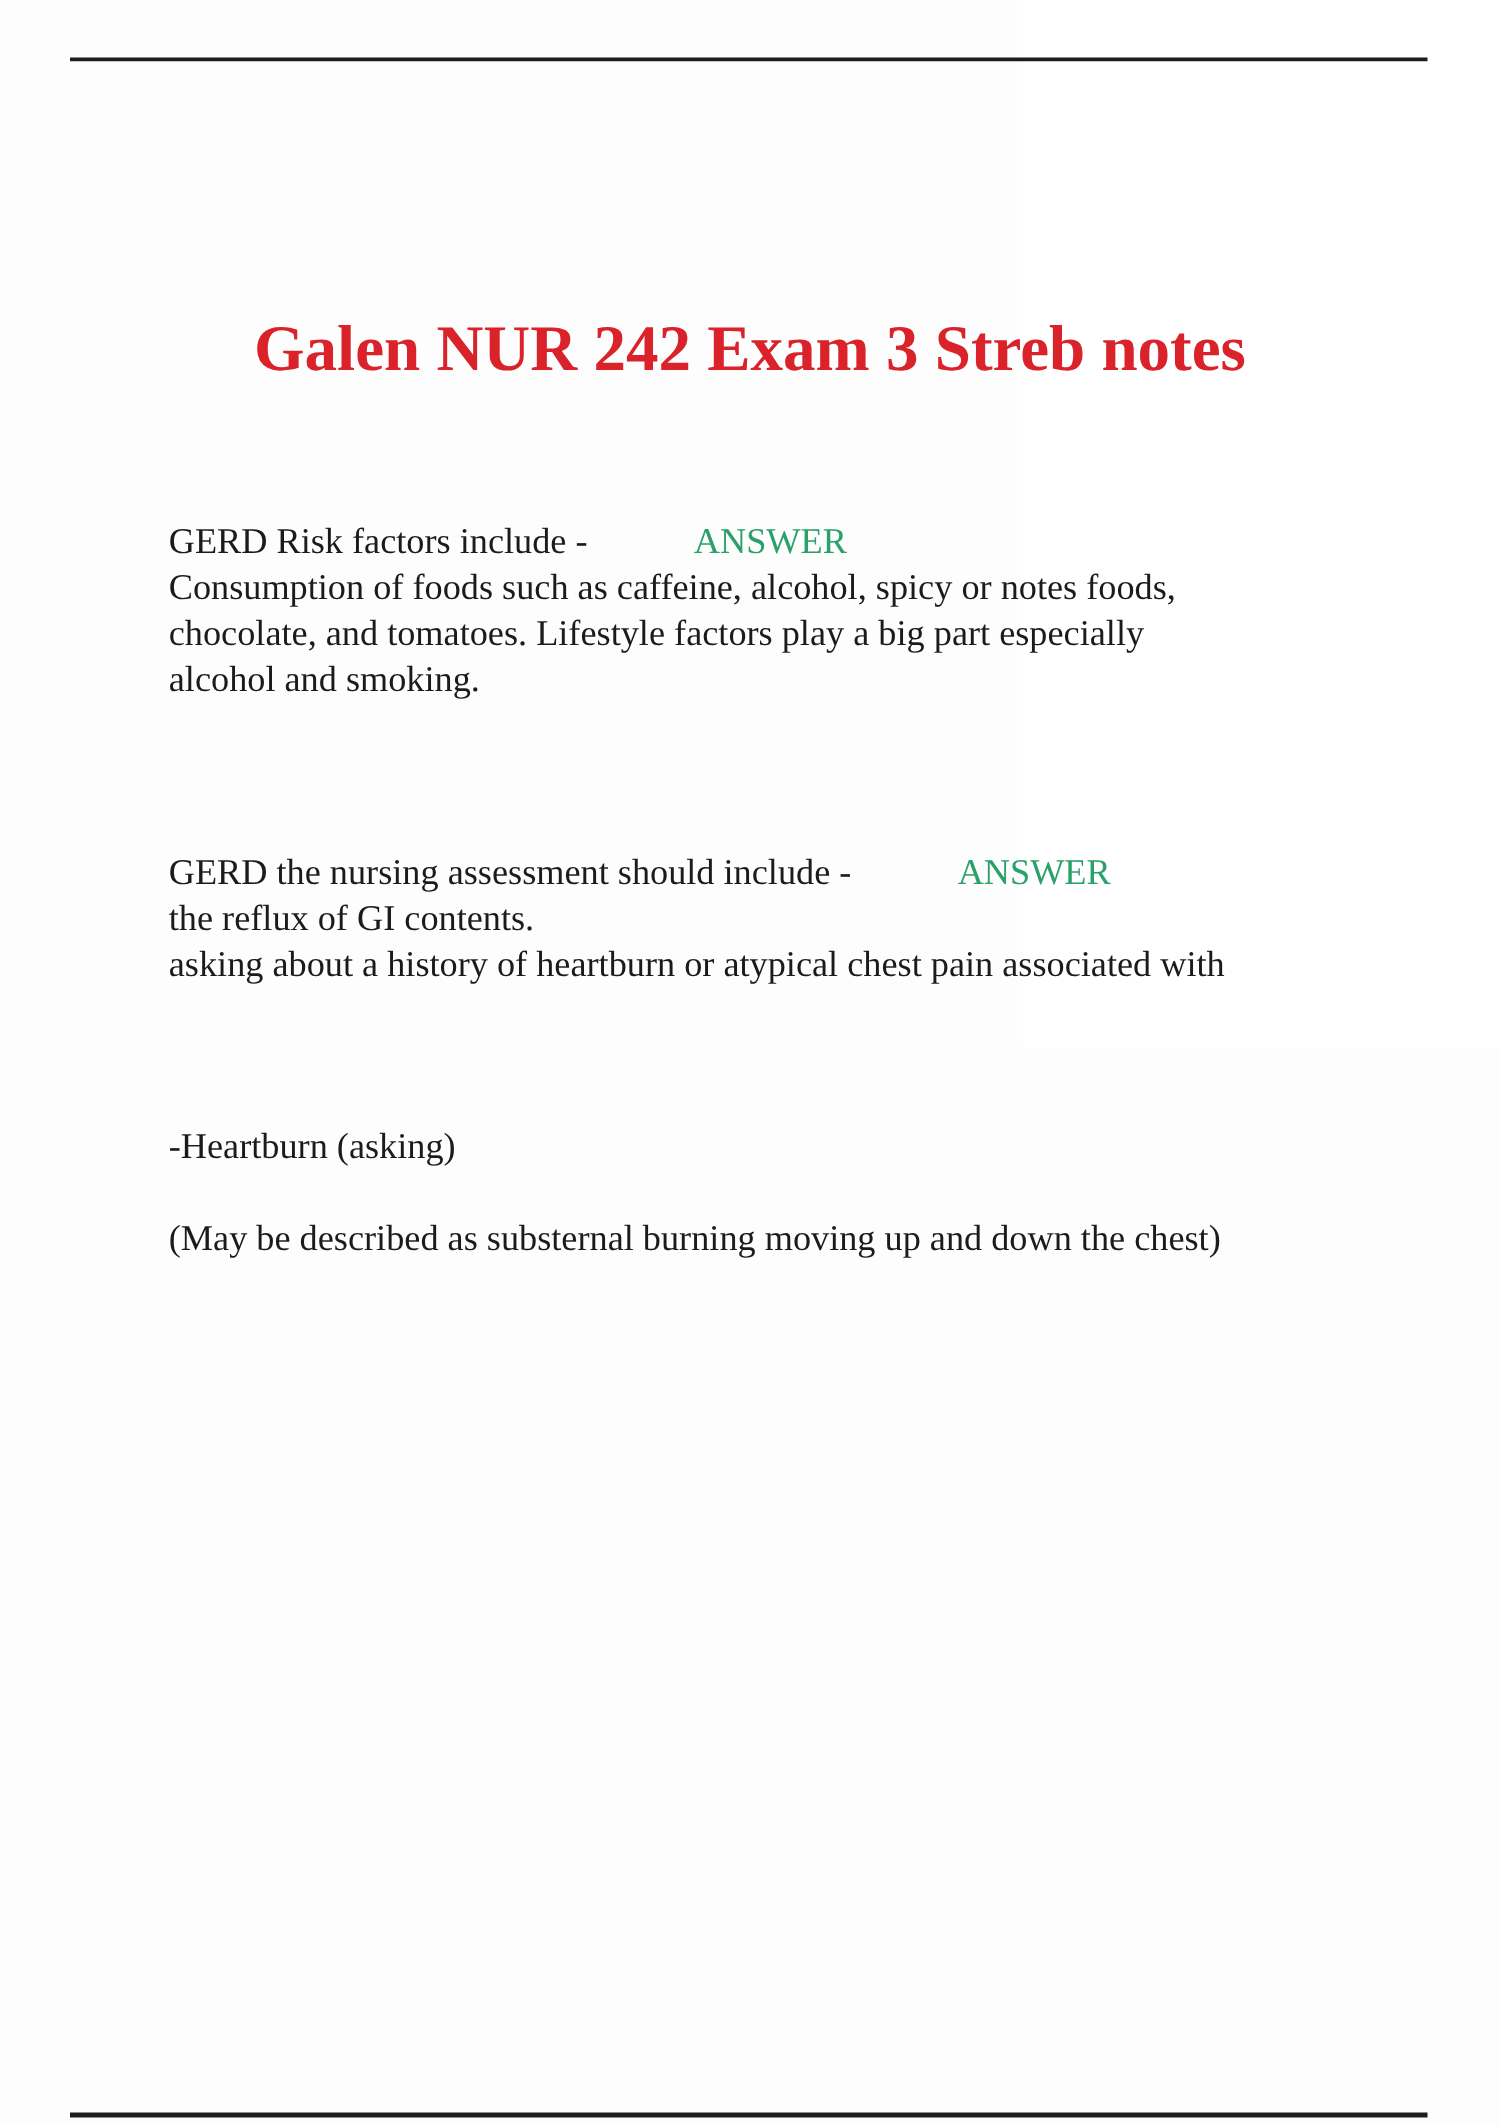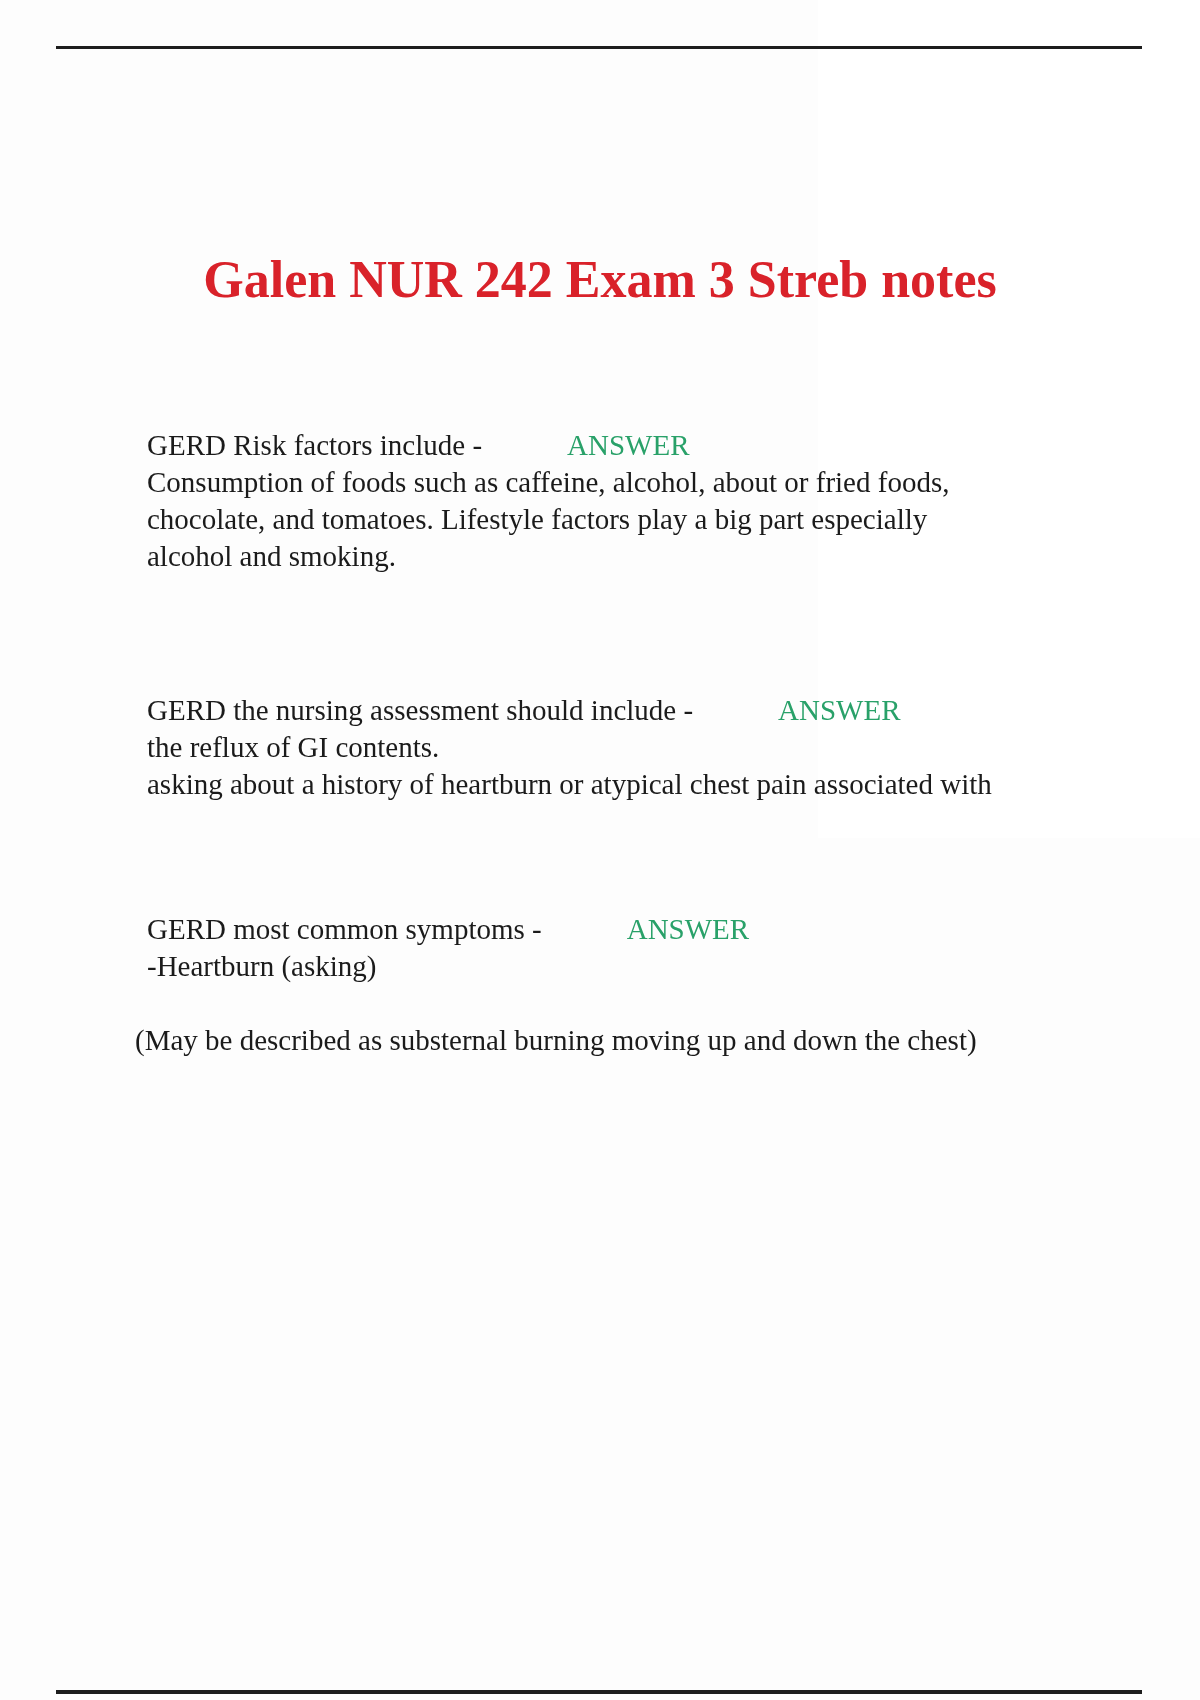--- a/index.html
+++ b/index.html
@@ -46,21 +46,21 @@
   }
   .content {
     position: absolute;
     left: 135px;
     top: 415px;
     width: 985px;
     font-size: 29px;
     line-height: 37px;
     color: #1b1b1b;
   }
-  .qa { margin: 12px; padding: 0; }
+  .qa { margin: 0; padding: 0; }
   .qa + .qa.b2 { margin-top: 117px; }
   .qa.b3 { margin-top: 109px; }
   .qa.b4 { margin-top: 108px; }
   .qline { white-space: nowrap; }
   .spacer { display: inline-block; width: 85px; }
   .answer { color: #29a169; }
   .note { margin-top: 37px; }
 </style>
 </head>
 <body>
@@ -70,34 +70,33 @@
   <div class="seam"></div>
 
   <div class="rule rule-top"></div>
 
   <h1 class="title">Galen NUR 242 Exam 3 Streb notes</h1>
 
   <div class="content">
 
     <section class="qa b1">
       <div class="qline"><span>GERD Risk factors include -</span><span class="spacer"></span><span class="answer">ANSWER</span></div>
-      <div class="aline">Consumption of foods such as caffeine, alcohol, about or fried foods,</div>
+      <div class="aline">Consumption of foods such as caffeine, alcohol, spicy or notes foods,</div>
       <div class="aline">chocolate, and tomatoes. Lifestyle factors play a big part especially</div>
       <div class="aline">alcohol and smoking.</div>
     </section>
 
     <section class="qa b2">
       <div class="qline"><span>GERD the nursing assessment should include -</span><span class="spacer"></span><span class="answer">ANSWER</span></div>
       <div class="aline">the reflux of GI contents.</div>
       <div class="aline">asking about a history of heartburn or atypical chest pain associated with</div>
     </section>
 
 
     <section class="qa b4">
-      <div class="qline"><span>GERD most common symptoms -</span><span class="spacer"></span><span class="answer">ANSWER</span></div>
       <div class="aline">-Heartburn (asking)</div>
     </section>
 
     <div class="note">(May be described as substernal burning moving up and down the chest)</div>
 
   </div>
 
   <div class="rule rule-bottom"></div>
 
 </div>

